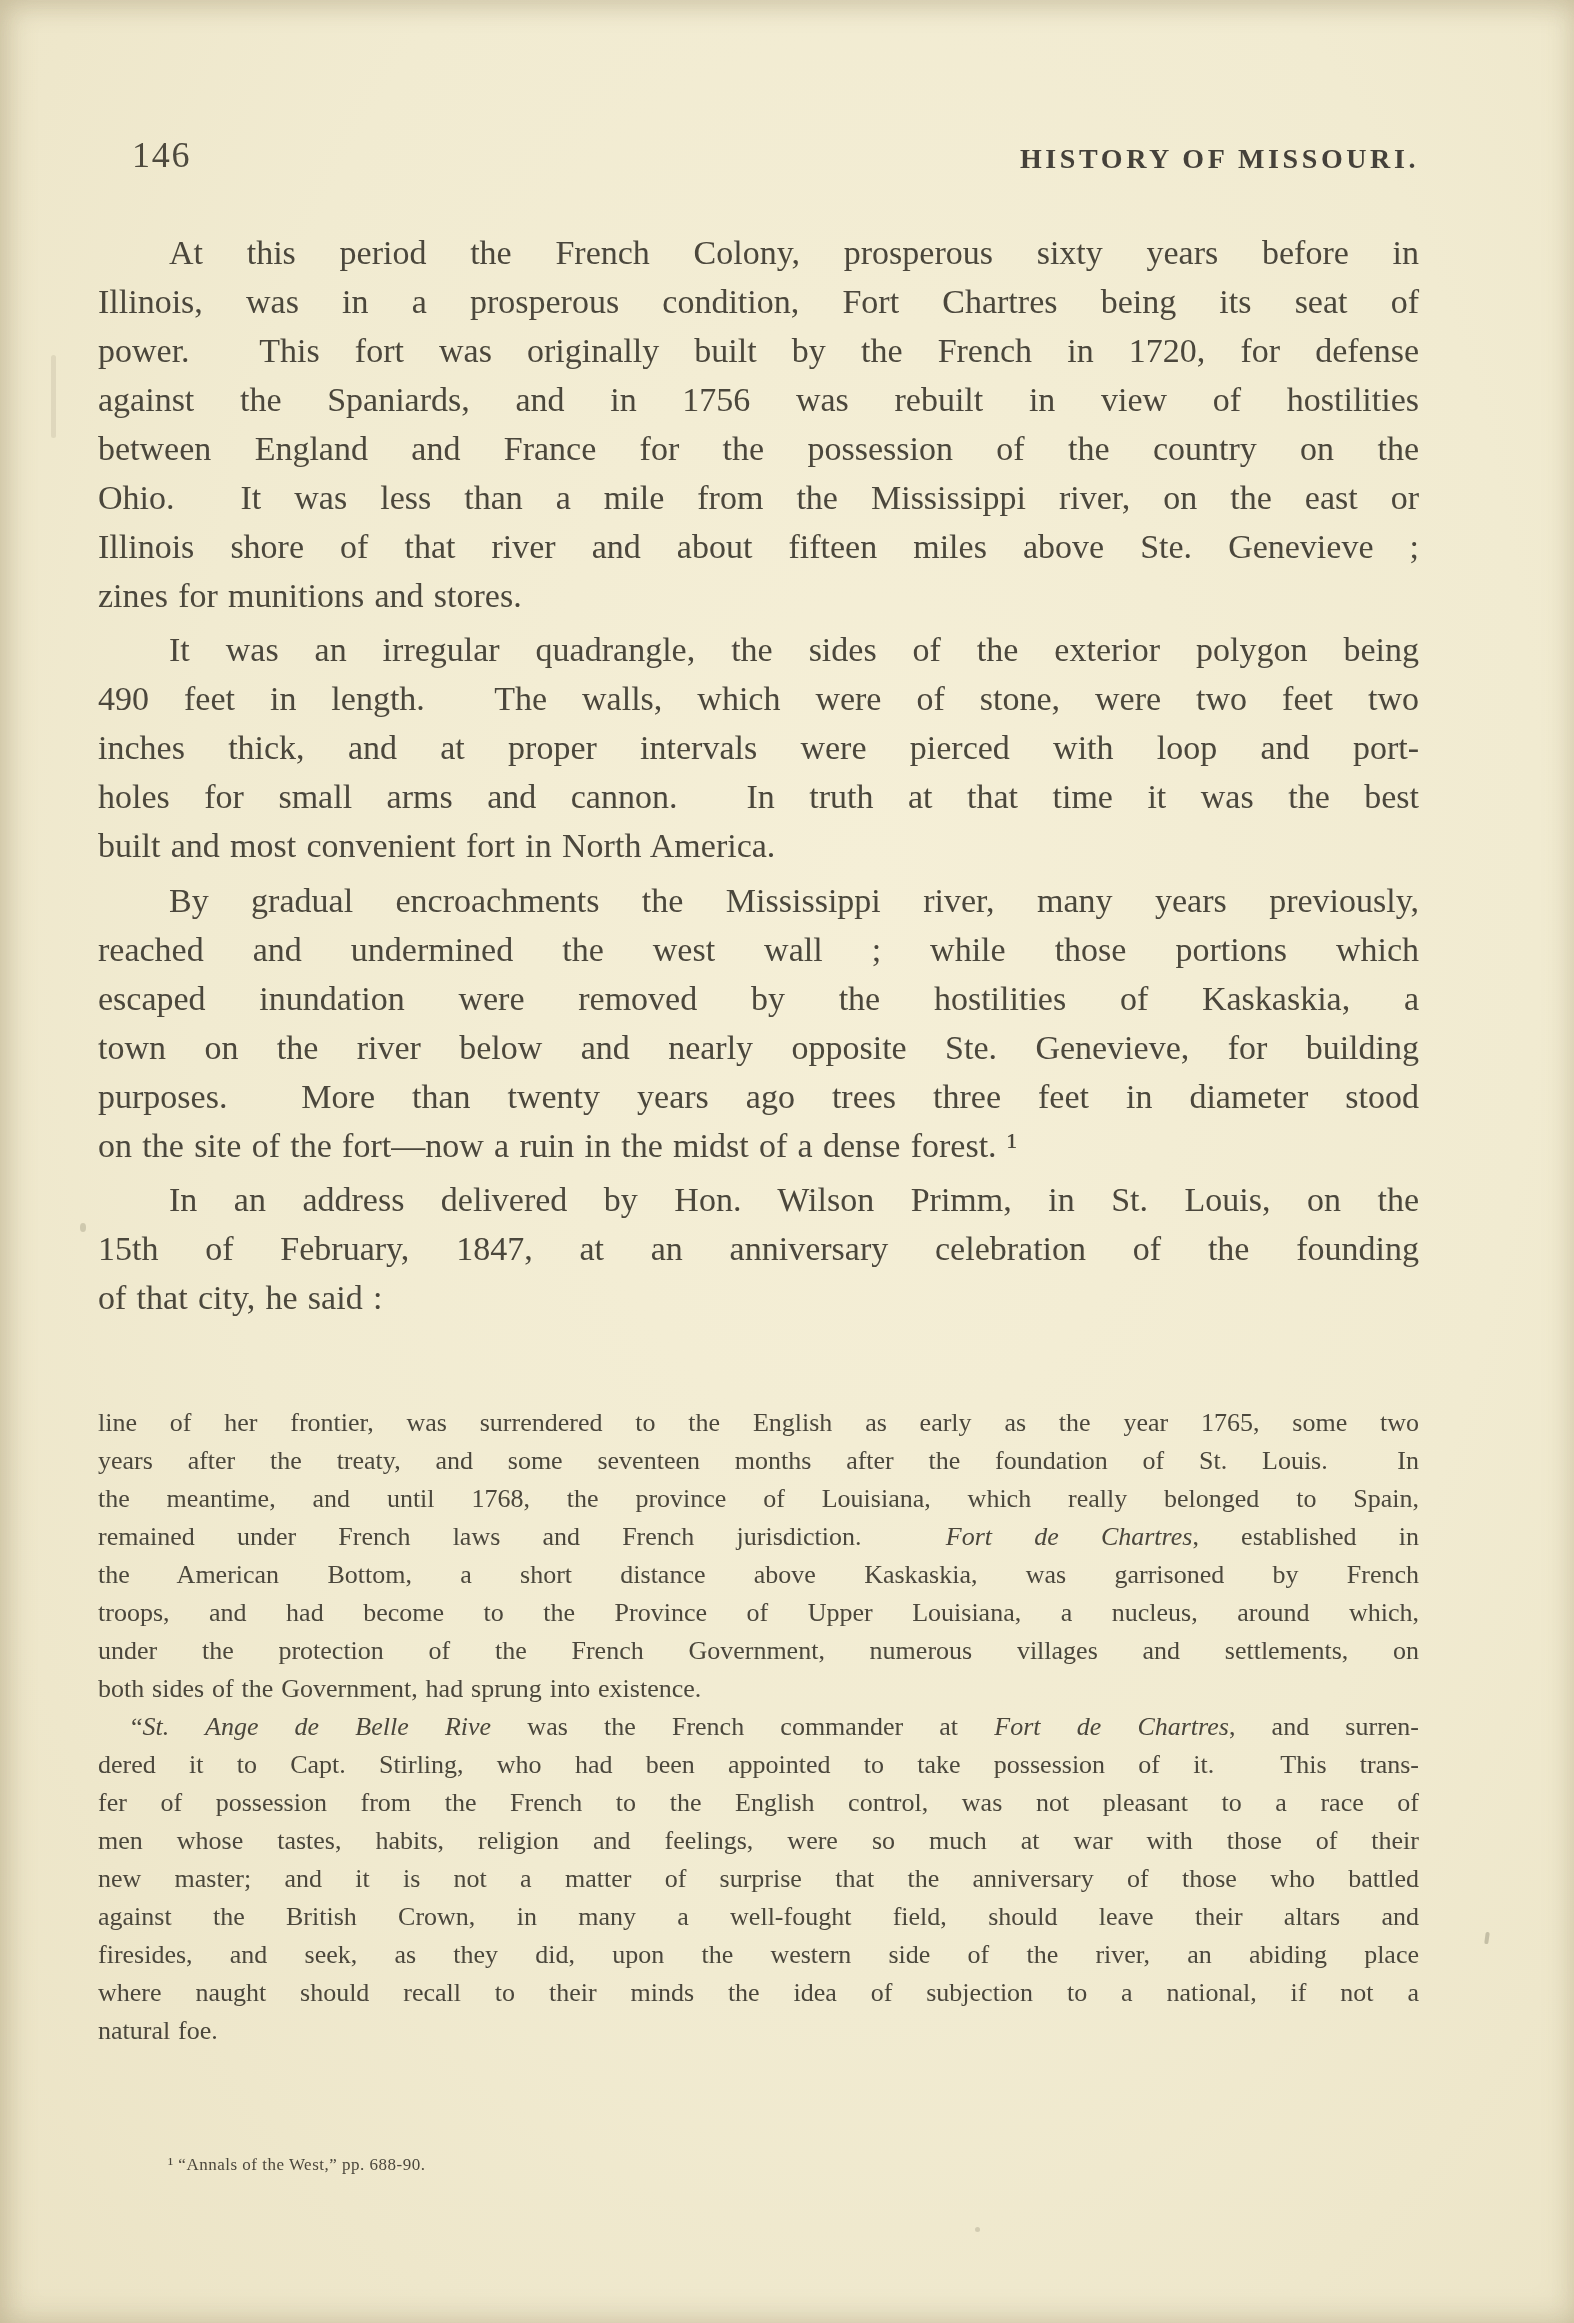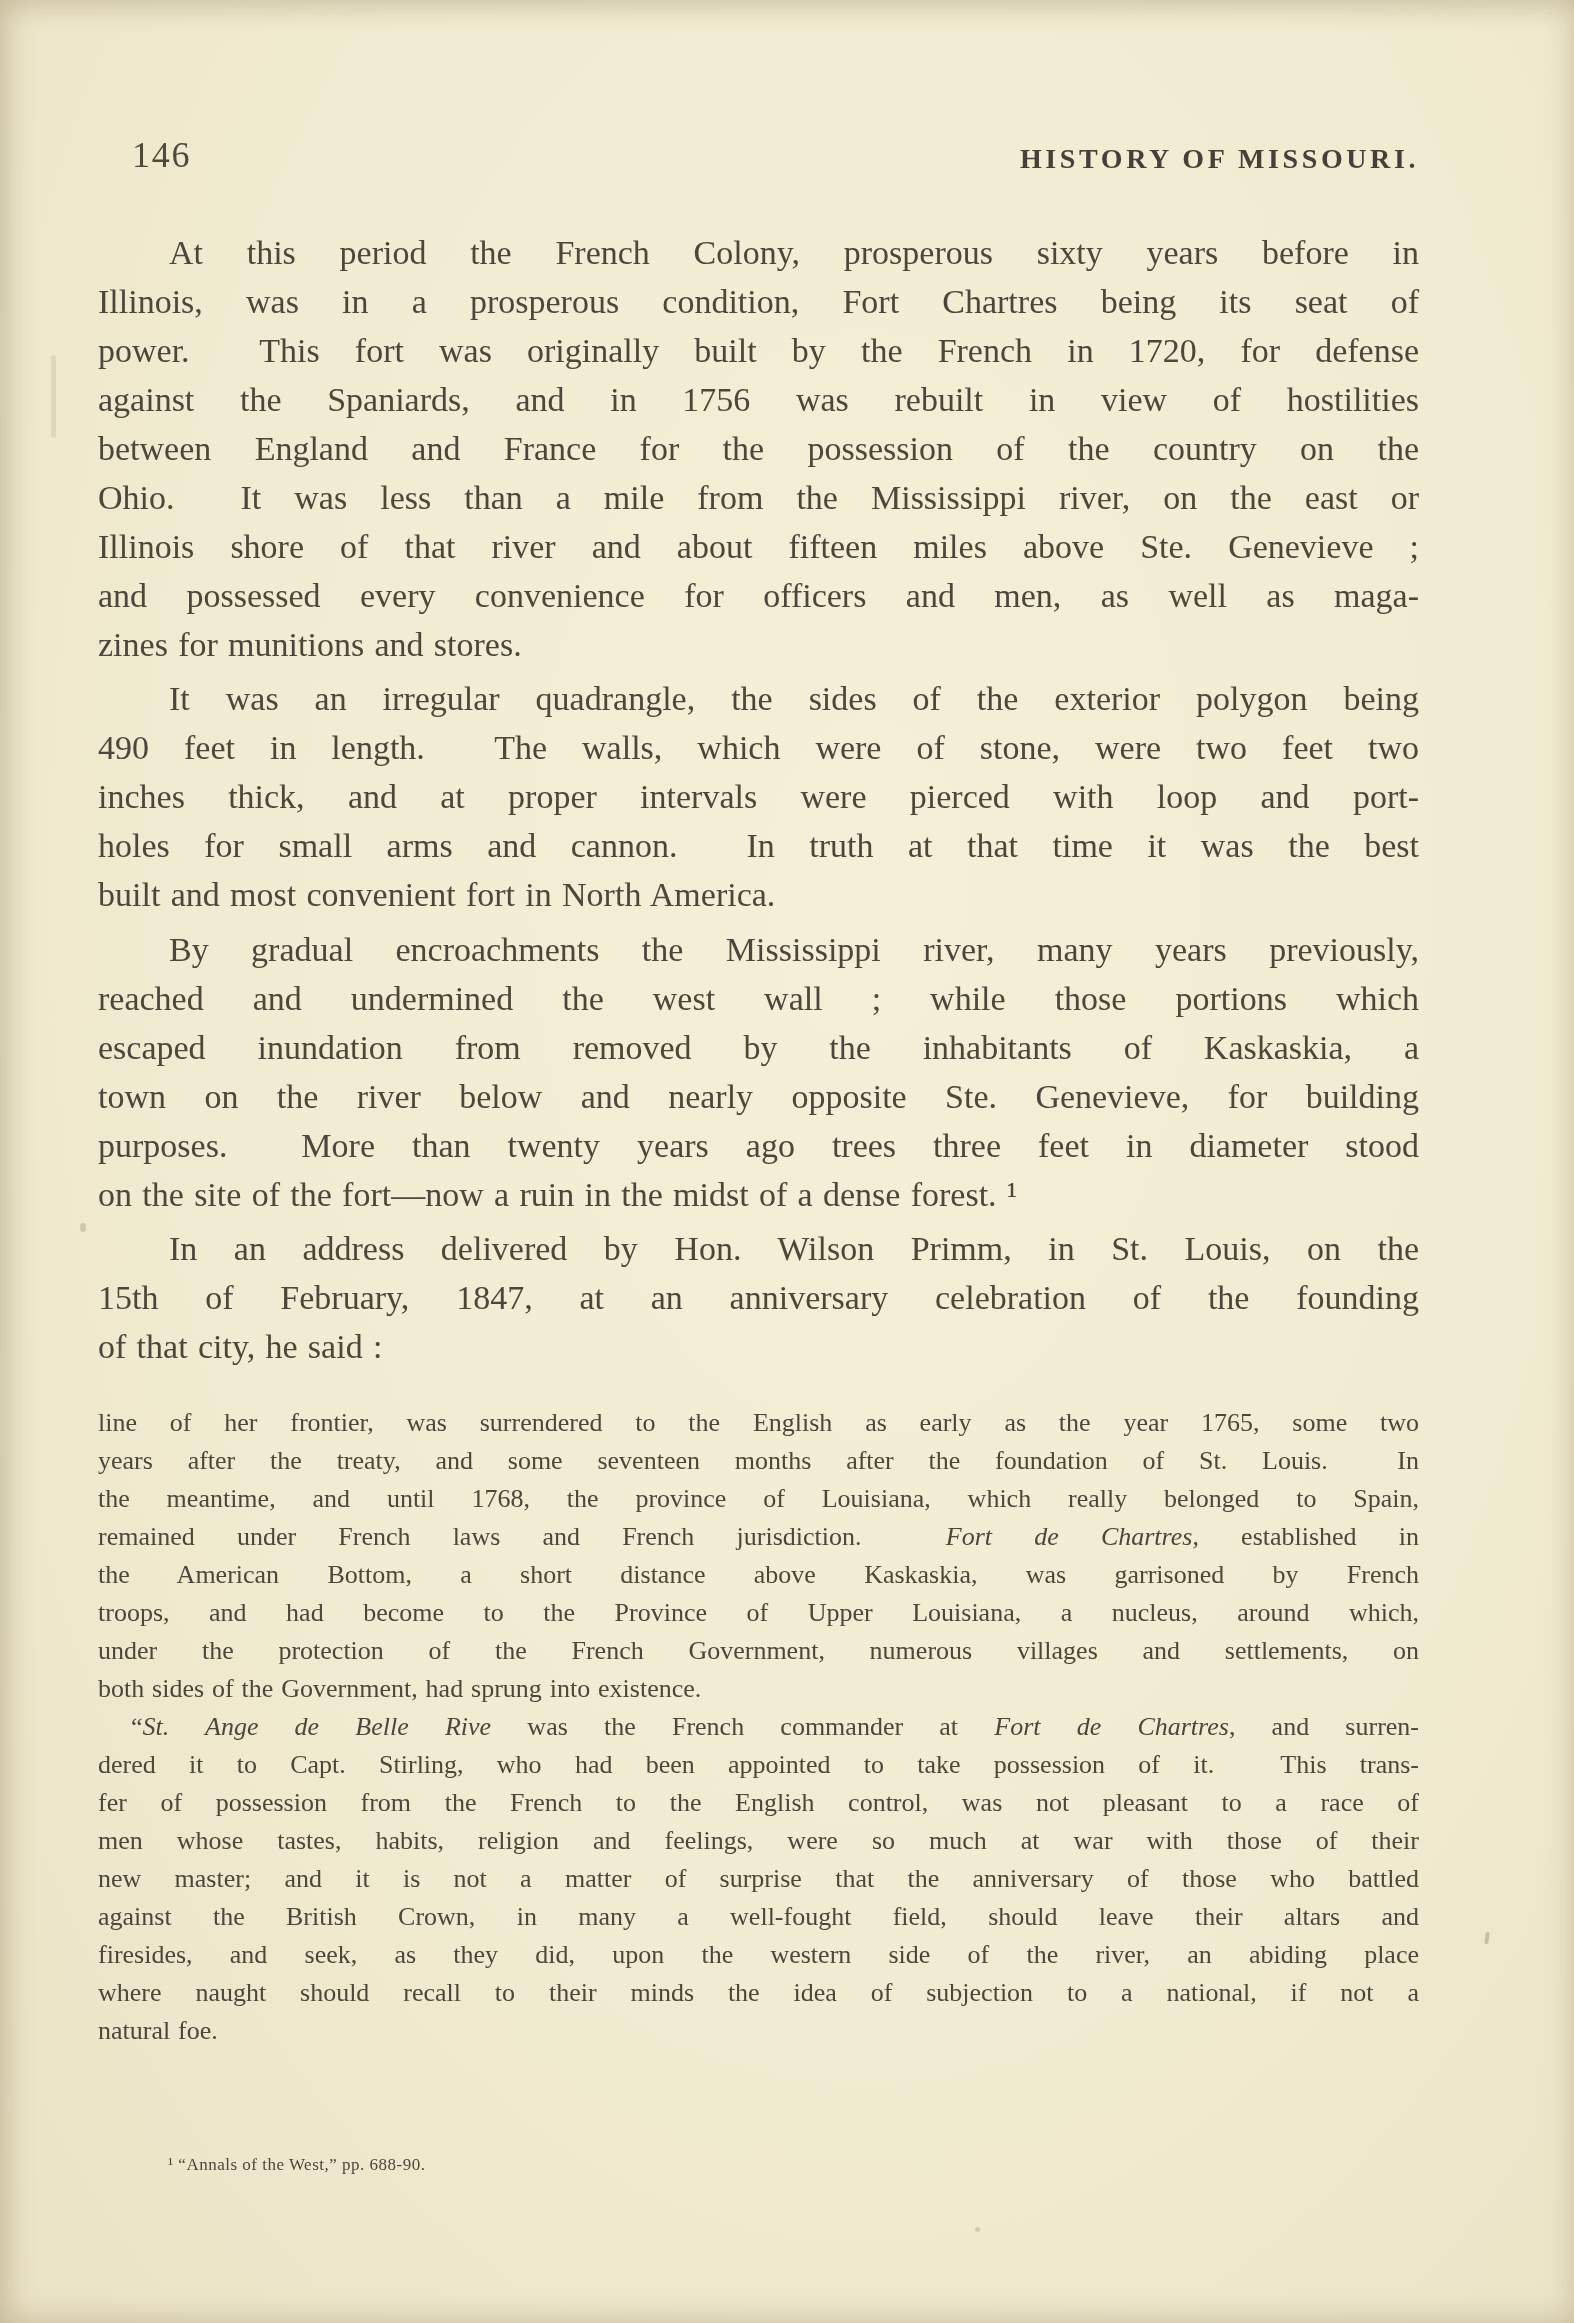--- a/index.html
+++ b/index.html
@@ -76,34 +76,33 @@
 
   <section class="body-text">
       <p class="para">
         <span class="line first">At this period the French Colony, prosperous sixty years before in</span>
         <span class="line">Illinois, was in a prosperous condition, Fort Chartres being its seat of</span>
         <span class="line">power.&nbsp; This fort was originally built by the French in 1720, for defense</span>
         <span class="line">against the Spaniards, and in 1756 was rebuilt in view of hostilities</span>
         <span class="line">between England and France for the possession of the country on the</span>
         <span class="line">Ohio.&nbsp; It was less than a mile from the Mississippi river, on the east or</span>
         <span class="line">Illinois shore of that river and about fifteen miles above Ste. Genevieve ;</span>
-        <span class="line">and possessed every convenience for officers and men, as well as maga-</span>
         <span class="line last">zines for munitions and stores.</span>
       </p>
       <p class="para">
         <span class="line first">It was an irregular quadrangle, the sides of the exterior polygon being</span>
         <span class="line">490 feet in length.&nbsp; The walls, which were of stone, were two feet two</span>
         <span class="line">inches thick, and at proper intervals were pierced with loop and port-</span>
         <span class="line">holes for small arms and cannon.&nbsp; In truth at that time it was the best</span>
         <span class="line last">built and most convenient fort in North America.</span>
       </p>
       <p class="para">
         <span class="line first">By gradual encroachments the Mississippi river, many years previously,</span>
         <span class="line">reached and undermined the west wall ; while those portions which</span>
-        <span class="line">escaped inundation from removed by the inhabitants of Kaskaskia, a</span>
+        <span class="line">escaped inundation were removed by the hostilities of Kaskaskia, a</span>
         <span class="line">town on the river below and nearly opposite Ste. Genevieve, for building</span>
         <span class="line">purposes.&nbsp; More than twenty years ago trees three feet in diameter stood</span>
         <span class="line last">on the site of the fort—now a ruin in the midst of a dense forest. ¹</span>
       </p>
       <p class="para">
         <span class="line first">In an address delivered by Hon. Wilson Primm, in St. Louis, on the</span>
         <span class="line">15th of February, 1847, at an anniversary celebration of the founding</span>
         <span class="line last">of that city, he said :</span>
       </p>
     </section>

